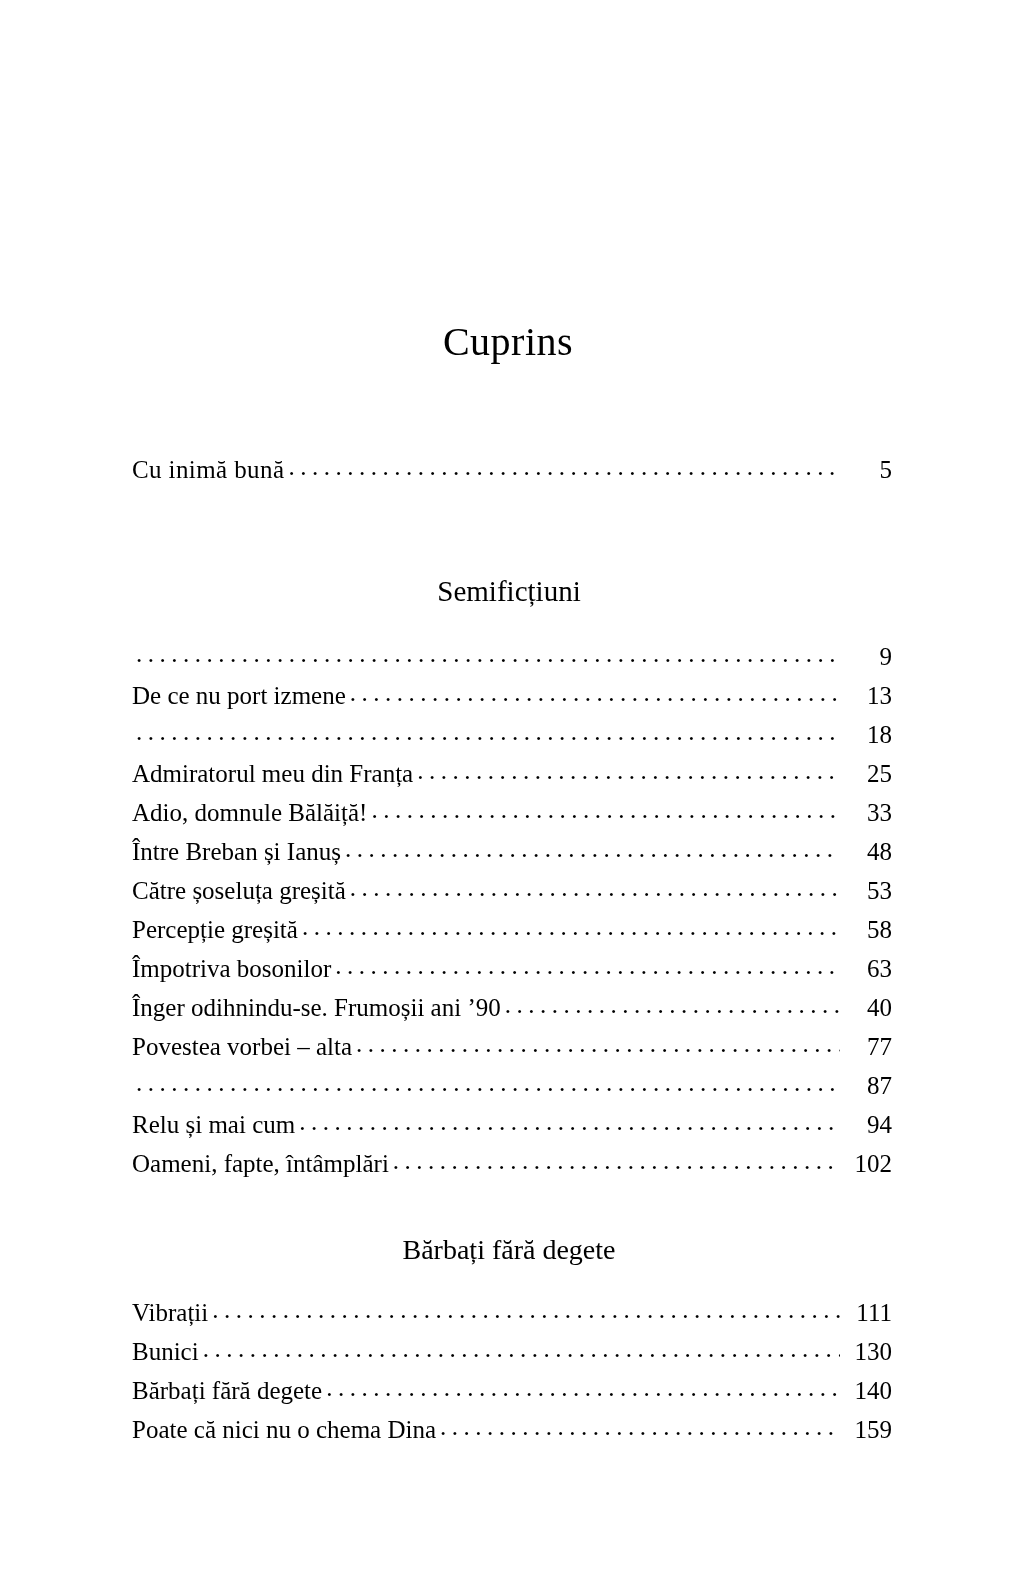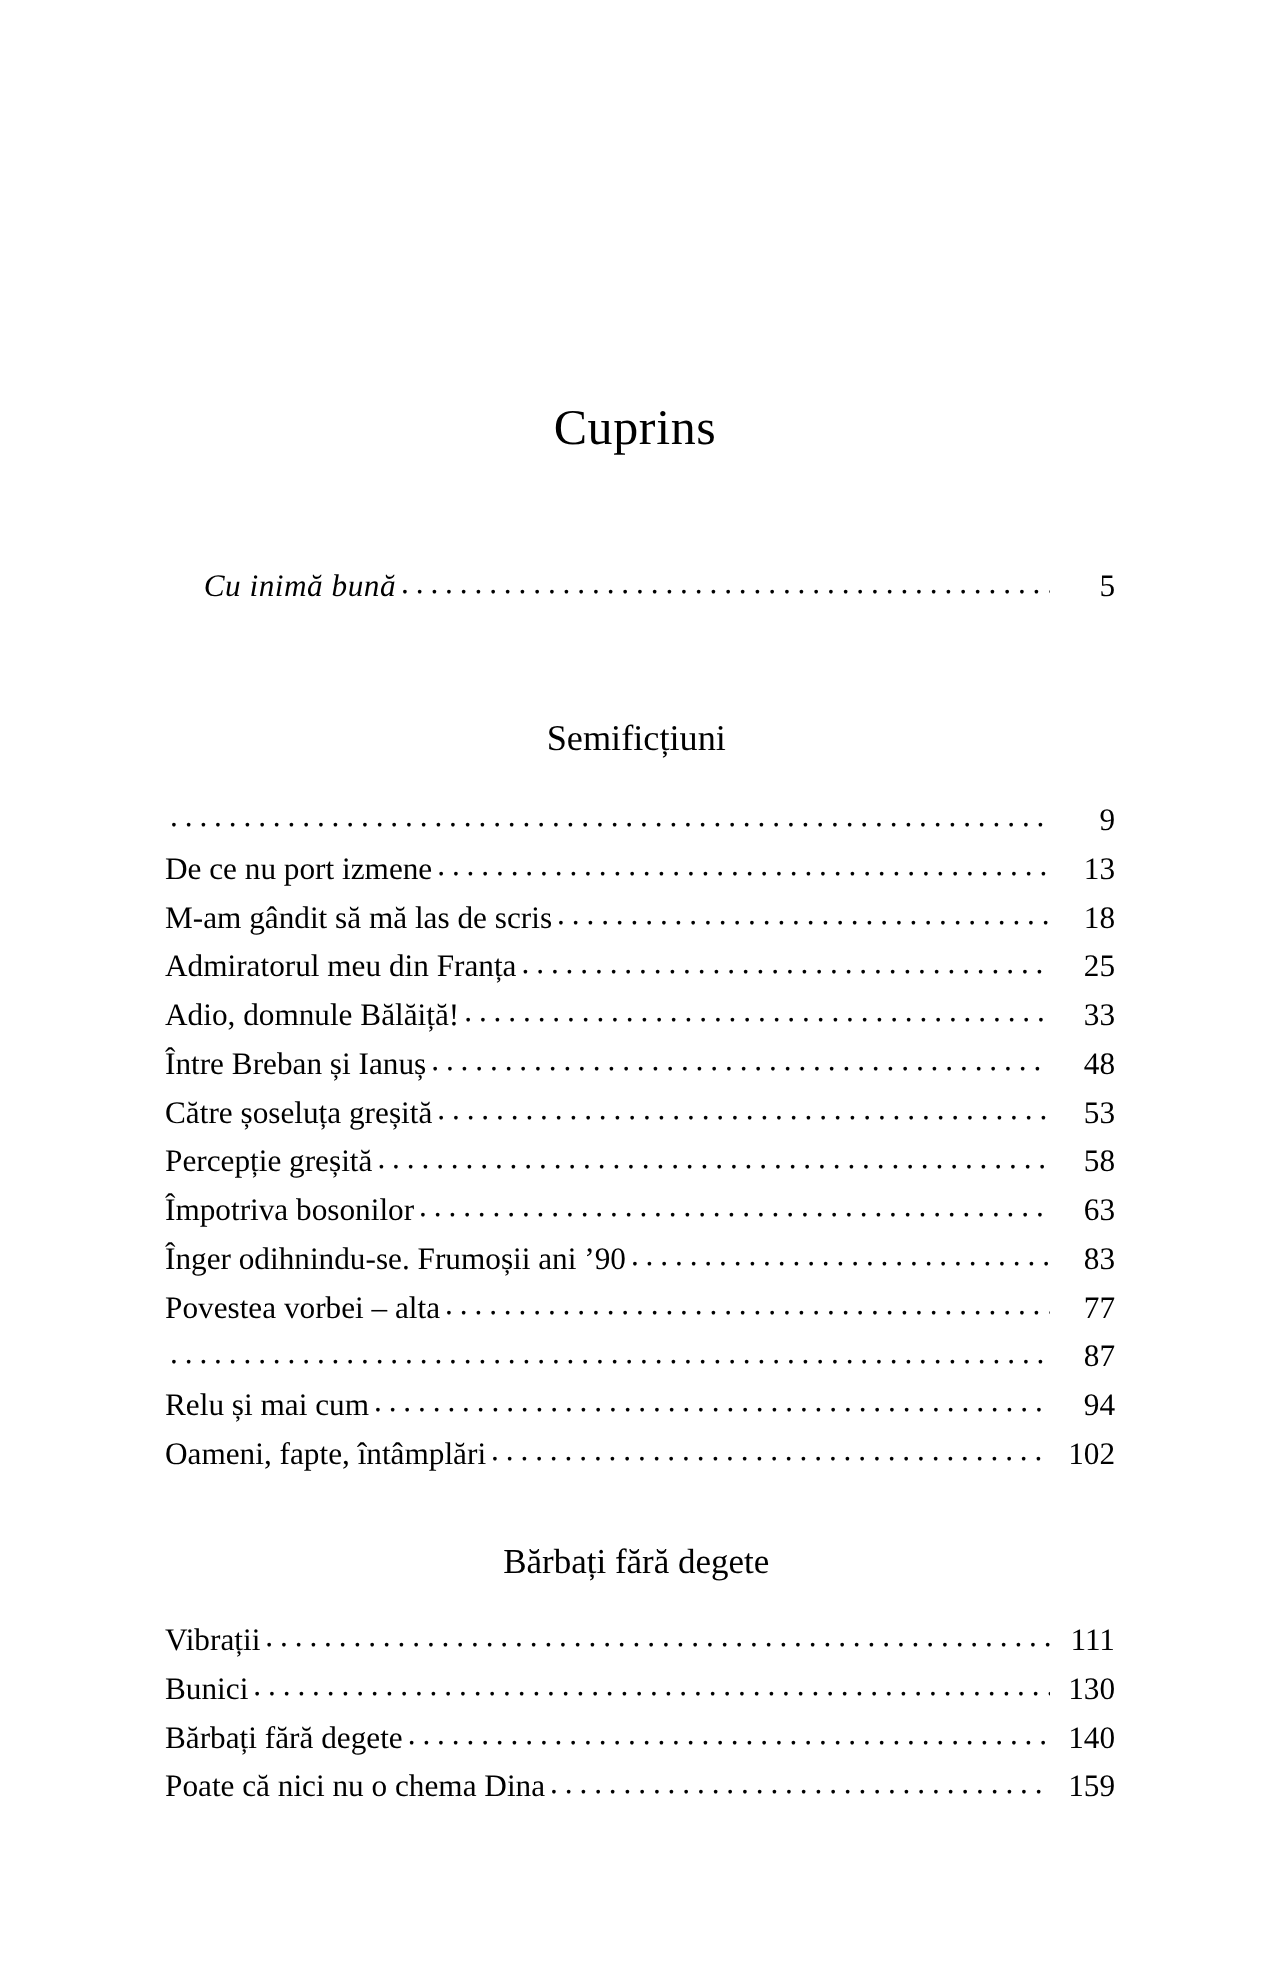--- a/index.html
+++ b/index.html
@@ -60,23 +60,21 @@
     align-items: baseline;
     font-size: 25px;
     line-height: 1.0;
     margin-bottom: 14px;
     white-space: nowrap;
   }
   .entry .label {
     flex: 0 0 auto;
   }
   .entry.italic .label {
-    font-style: italic;
     letter-spacing: 0.4px;
-    margin-left: 31px;
   }
   .entry .leader {
     flex: 1 1 auto;
     overflow: hidden;
     margin: 0 6px 0 4px;
     position: relative;
     top: -3px;
     font-size: 25px;
     letter-spacing: 5.5px;
     color: #000;
@@ -110,21 +108,20 @@
       <div class="entry">
         <span class="leader">......................................................................................................</span>
         <span class="page-num">9</span>
       </div>
       <div class="entry">
         <span class="label">De ce nu port izmene</span>
         <span class="leader">......................................................................................................</span>
         <span class="page-num">13</span>
       </div>
       <div class="entry">
-        <span class="label">M-am gândit să mă las de scris</span>
         <span class="leader">......................................................................................................</span>
         <span class="page-num">18</span>
       </div>
       <div class="entry">
         <span class="label">Admiratorul meu din Franța</span>
         <span class="leader">......................................................................................................</span>
         <span class="page-num">25</span>
       </div>
       <div class="entry">
         <span class="label">Adio, domnule Bălăiță!</span>
@@ -147,21 +144,21 @@
         <span class="page-num">58</span>
       </div>
       <div class="entry">
         <span class="label">Împotriva bosonilor</span>
         <span class="leader">......................................................................................................</span>
         <span class="page-num">63</span>
       </div>
       <div class="entry">
         <span class="label">Înger odihnindu-se. Frumoșii ani ’90</span>
         <span class="leader">......................................................................................................</span>
-        <span class="page-num">83</span>
+        <span class="page-num">40</span>
       </div>
       <div class="entry">
         <span class="label">Povestea vorbei – alta</span>
         <span class="leader">......................................................................................................</span>
         <span class="page-num">77</span>
       </div>
       <div class="entry">
         <span class="leader">......................................................................................................</span>
         <span class="page-num">87</span>
       </div>

